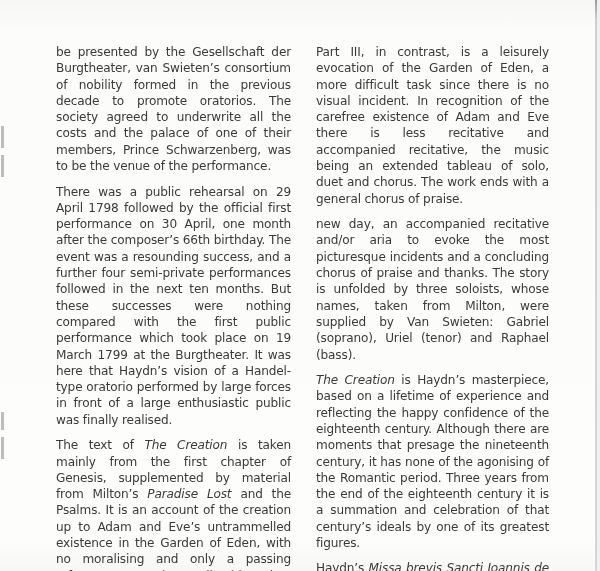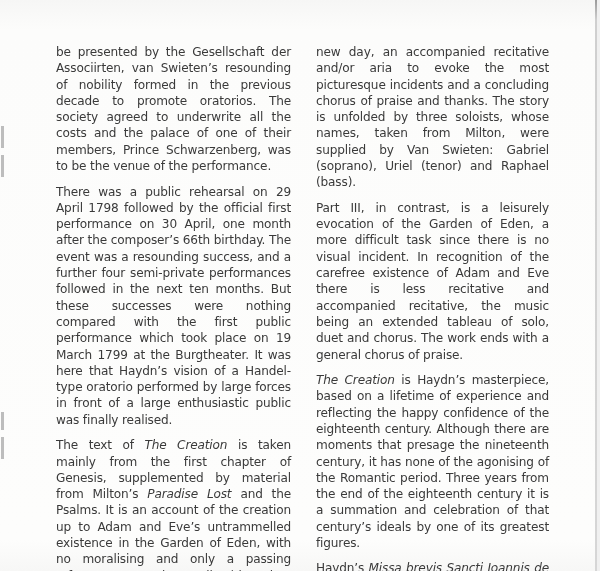--- a/index.html
+++ b/index.html
@@ -41,27 +41,27 @@
 </head>
 <body>
 
 <div class="page">
   <div class="mark m1"></div>
   <div class="mark m2"></div>
   <div class="mark m3"></div>
   <div class="mark m4"></div>
 
   <div class="col left">
-    <p><span>be presented by the Gesellschaft der Associirten, van Swieten’s resounding of nobility formed in the previous decade to promote oratorios. The society agreed to underwrite all the costs and the palace of one of their members, Prince Schwarzenberg, was to be the venue of the performance.</span></p>
+    <p><span>be presented by the Gesellschaft der Burgtheater, van Swieten’s consortium of nobility formed in the previous decade to promote oratorios. The society agreed to underwrite all the costs and the palace of one of their members, Prince Schwarzenberg, was to be the venue of the performance.</span></p>
     <p><span>There was a public rehearsal on 29 April 1798 followed by the official first performance on 30 April, one month after the composer’s 66th birthday. The event was a resounding success, and a further four semi-private performances followed in the next ten months. But these successes were nothing compared with the first public performance which took place on 19 March 1799 at the Burgtheater. It was here that Haydn’s vision of a Handel-type oratorio performed by large forces in front of a large enthusiastic public was finally realised.</span></p>
     <p><span>The text of </span><i>The Creation</i><span> is taken mainly from the first chapter of Genesis, supplemented by material from Milton’s </span><i>Paradise Lost</i><span> and the Psalms. It is an account of the creation up to Adam and Eve’s untrammelled existence in the Garden of Eden, with no moralising and only a passing reference to the Fall (the last recitative). Parts I and II share a common, but flexible approach to the description of the first six days: a recitative to announce the beginning of a</span></p>
   </div>
 
   <div class="col right">
+    <p><span>Part III, in contrast, is a leisurely evocation of the Garden of Eden, a more difficult task since there is no visual incident. In recognition of the carefree existence of Adam and Eve there is less recitative and accompanied recitative, the music being an extended tableau of solo, duet and chorus. The work ends with a general chorus of praise.</span></p>
     <p><span>new day, an accompanied recitative and/or aria to evoke the most picturesque incidents and a concluding chorus of praise and thanks. The story is unfolded by three soloists, whose names, taken from Milton, were supplied by Van Swieten: Gabriel (soprano), Uriel (tenor) and Raphael (bass).</span></p>
-    <p><span>Part III, in contrast, is a leisurely evocation of the Garden of Eden, a more difficult task since there is no visual incident. In recognition of the carefree existence of Adam and Eve there is less recitative and accompanied recitative, the music being an extended tableau of solo, duet and chorus. The work ends with a general chorus of praise.</span></p>
     <p><i>The Creation</i><span> is Haydn’s masterpiece, based on a lifetime of experience and reflecting the happy confidence of the eighteenth century. Although there are moments that presage the nineteenth century, it has none of the agonising of the Romantic period. Three years from the end of the eighteenth century it is a summation and celebration of that century’s ideals by one of its greatest figures.</span></p>
     <p><span>Haydn’s </span><i>Missa brevis Sancti Joannis de Deo</i></p>
   </div>
 
   <div class="edge-right-outer"></div>
   <div class="edge-right"></div>
 </div>
 
 </body></html>

